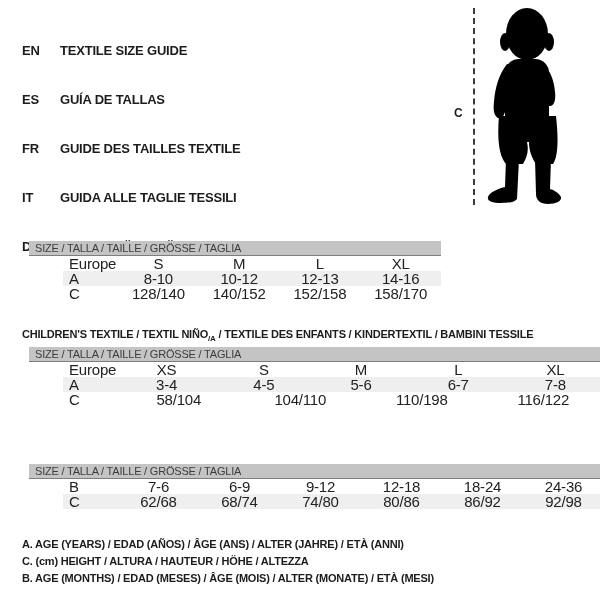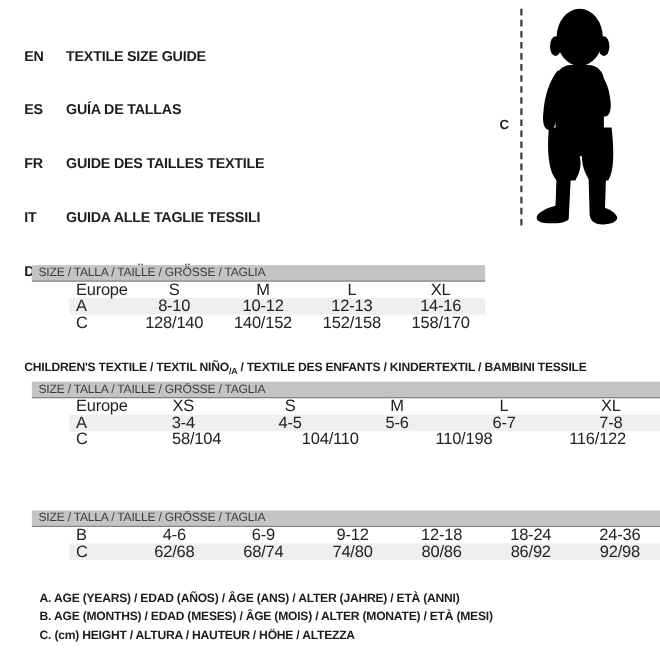--- a/index.html
+++ b/index.html
@@ -28,21 +28,21 @@
   #table1{top:241px;width:412px;}
   #table2{top:347px;width:575px;}
   #table3{top:464px;width:575px;}
   .size-band{height:15px;line-height:15px;background:#c4c4c4;border-bottom:1px solid #7d7d7d;
              font-size:11px;color:#3c3c3c;padding-left:6px;box-sizing:border-box;letter-spacing:-0.2px;}
   .trow{display:flex;height:15px;line-height:15px;font-size:15px;color:#222;letter-spacing:-0.2px;margin-left:34px;}
   .trow.shaded{background:#efefef;}
   .trow .lbl{width:55px;padding-left:6px;box-sizing:border-box;}
   .trow .val{flex:1;text-align:center;}
   
-  #footnotes{position:absolute;left:36px;top:536px;}
+  #footnotes{position:absolute;left:22px;top:536px;}
   .footnote{height:17px;line-height:17px;font-size:11px;font-weight:700;letter-spacing:-0.2px;}
 </style>
 </head>
 <body>
 
 <div id="page">
 
   <div id="lang-block">
     <div class="lang-row">
       <span class="lang-code">EN</span>
@@ -136,37 +136,37 @@
       <span class="val">104/110</span>
       <span class="val">110/198</span>
       <span class="val">116/122</span>
     </div>
   </div>
 
   <div class="size-table" id="table3">
     <div class="size-band">SIZE / TALLA / TAILLE / GRÖSSE / TAGLIA</div>
     <div class="trow">
       <span class="lbl">B</span>
-      <span class="val">4-6</span>
+      <span class="val">7-6</span>
       <span class="val">6-9</span>
       <span class="val">9-12</span>
       <span class="val">12-18</span>
       <span class="val">18-24</span>
       <span class="val">24-36</span>
     </div>
     <div class="trow shaded">
       <span class="lbl">C</span>
       <span class="val">62/68</span>
       <span class="val">68/74</span>
       <span class="val">74/80</span>
       <span class="val">80/86</span>
       <span class="val">86/92</span>
       <span class="val">92/98</span>
     </div>
   </div>
 
   <div id="footnotes">
     <div class="footnote">A. AGE (YEARS) / EDAD (AÑOS) / ÂGE (ANS) / ALTER (JAHRE) / ETÀ (ANNI)</div>
+    <div class="footnote">C. (cm) HEIGHT / ALTURA / HAUTEUR / HÖHE / ALTEZZA</div>
     <div class="footnote">B. AGE (MONTHS) / EDAD (MESES) / ÂGE (MOIS) / ALTER (MONATE) / ETÀ (MESI)</div>
-    <div class="footnote">C. (cm) HEIGHT / ALTURA / HAUTEUR / HÖHE / ALTEZZA</div>
   </div>
 
 </div>
 
 </body></html>

